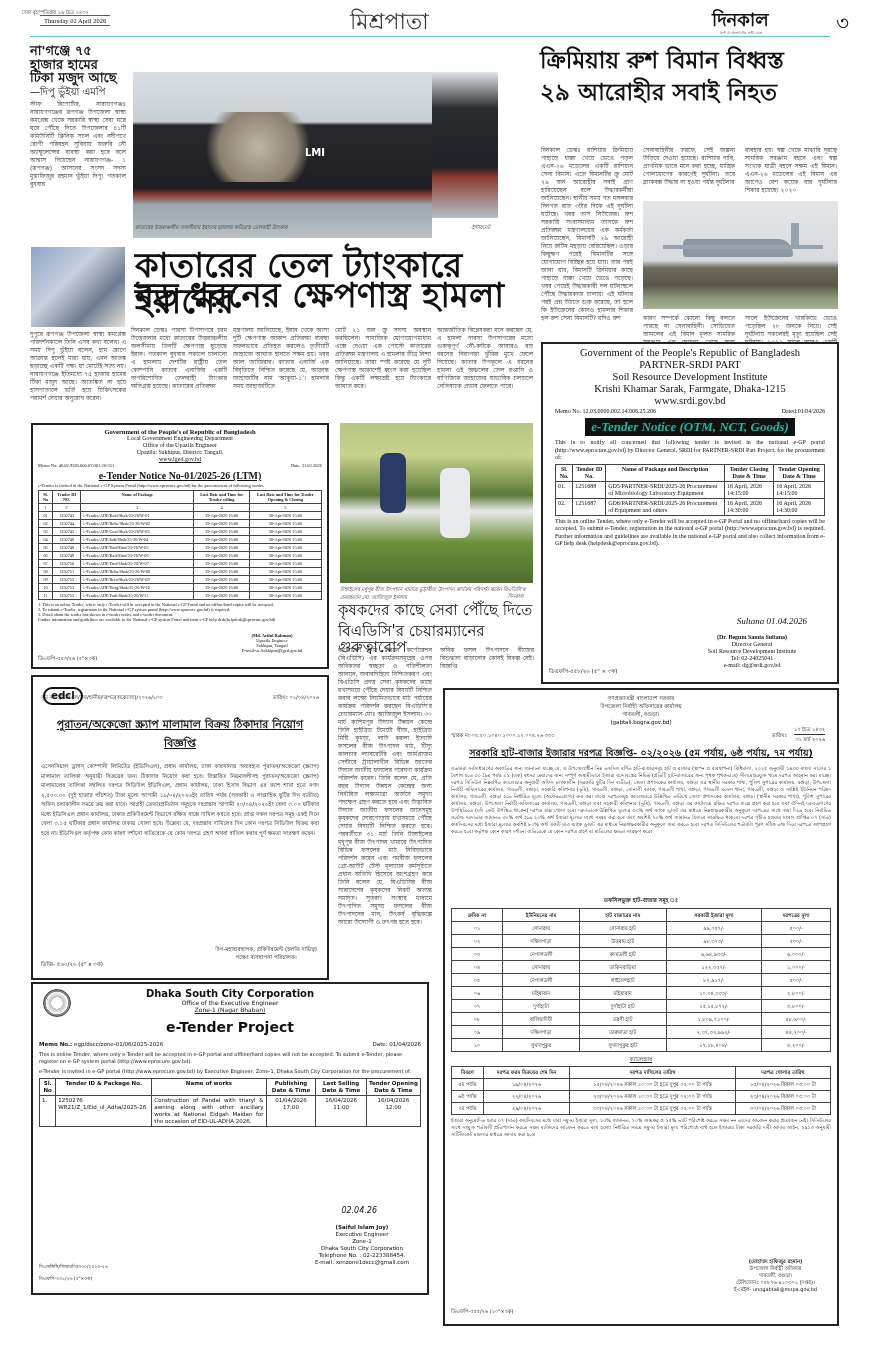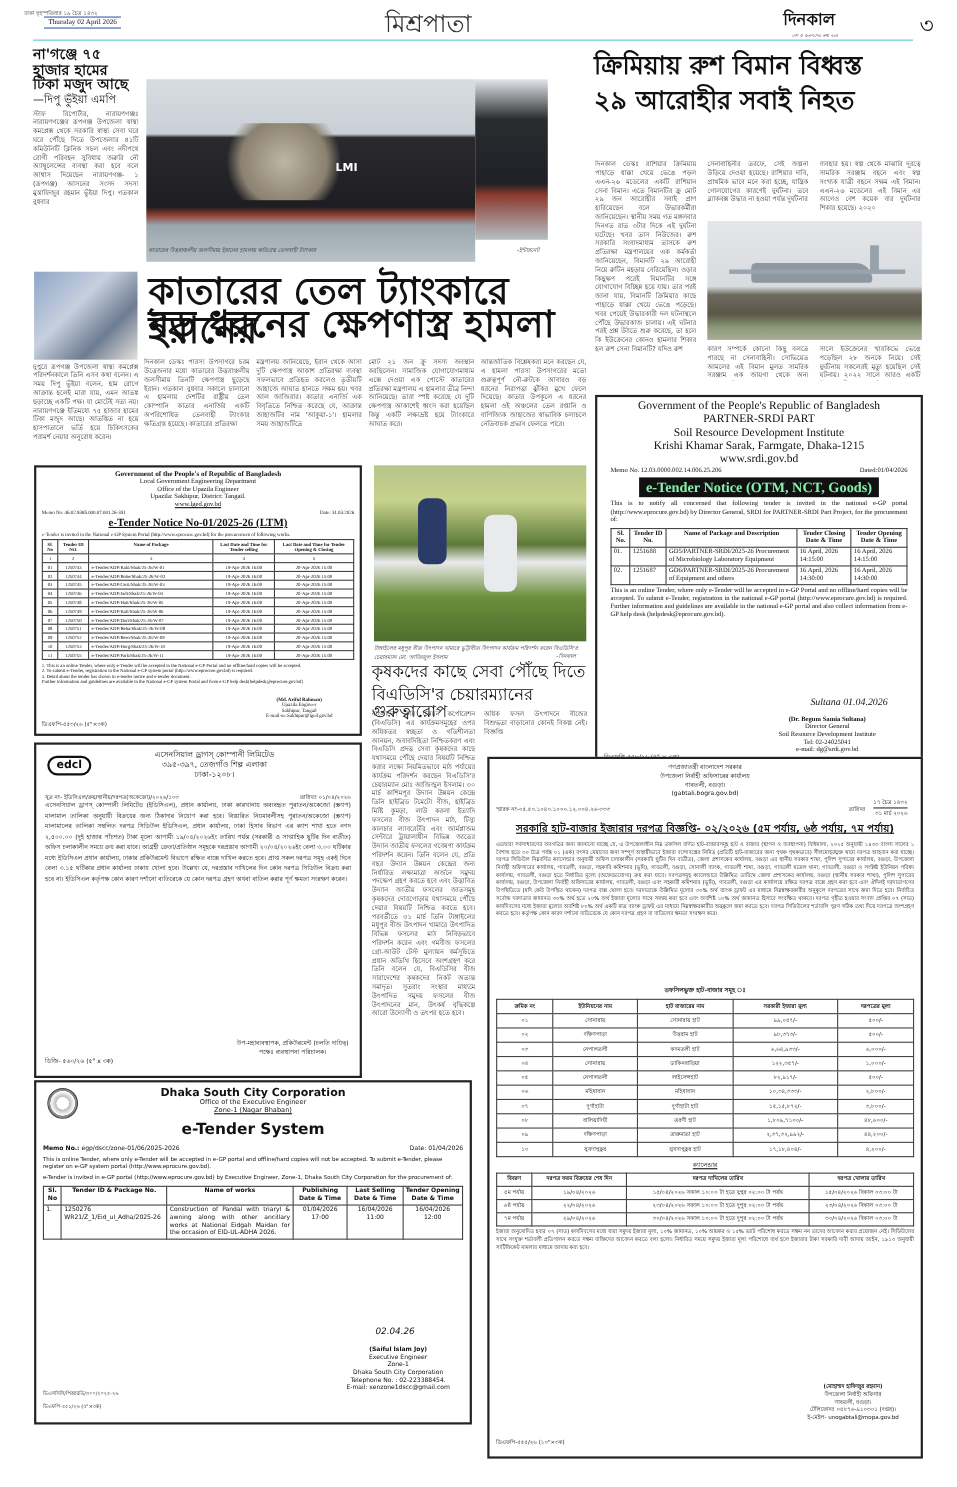--- a/index.html
+++ b/index.html
@@ -2,35 +2,35 @@
 <html><head>
 <meta charset="utf-8">
 <style>
   * { box-sizing: border-box; margin: 0; padding: 0; }
   body { width: 870px; height: 1352px; background: #fff; font-family: "DejaVu Serif", serif; color: #111; position: relative; overflow: hidden; }
   .abs { position: absolute; }
   .masthead { left: 0; top: 0; width: 870px; height: 36px; }
   .date-bn { left: 22px; top: 9px; font-size: 5px; color: #333; }
   .date-en { left: 40px; top: 15px; font-size: 6.5px; font-family: "Liberation Serif", serif; border-top: 1px solid #3a5fa8; border-bottom: 1px solid #3a5fa8; padding: 1px 4px; }
   .section-title { left: 350px; top: 4px; font-size: 22px; color: #333; font-family: "DejaVu Sans", sans-serif; }
-  .logo { left: 712px; top: 6px; font-size: 15px; font-weight: bold; font-family: "DejaVu Sans", sans-serif; }
+  .logo { left: 712px; top: 6px; font-size: 18px; font-weight: bold; font-family: "DejaVu Sans", sans-serif; }
   .logo-tag { left: 720px; top: 30px; font-size: 4px; color: #333; }
   .page-num { left: 836px; top: 8px; font-size: 20px; font-family: "DejaVu Sans", sans-serif; }
   .rule { left: 30px; top: 36px; width: 800px; height: 1px; background: #5bc6d8; }
   .hl { font-family: "DejaVu Sans", sans-serif; font-weight: bold; text-align: left; line-height: 1.05; }
   .body-text { font-size: 6px; line-height: 8px; color: #333; text-align: justify; font-family: "DejaVu Sans", sans-serif; overflow: hidden; }
   .photo { background: #777; overflow: hidden; }
   .caption { font-size: 5px; color: #333; font-style: italic; font-family: "DejaVu Sans", sans-serif; }
   .box { border: 2px solid #222; background: #fff; overflow: hidden; }
   .t { font-family: "Liberation Serif", serif; }
   .s { font-family: "DejaVu Sans", sans-serif; }
   table { border-collapse: collapse; width: 100%; }
   td, th { border: 1px solid #444; padding: 1px 2px; vertical-align: top; }
   .center { text-align: center; }
-  .inv { background: #111; color: #86efac; padding: 1px 6px; display: inline-block; }
+  .inv { background: #111; color: #14b8a6; padding: 1px 6px; display: inline-block; font-style: italic; }
 </style>
 </head>
 <body>
 
 <div class="abs masthead">
   <div class="abs date-bn">ঢাকা বৃহস্পতিবার ১৯ চৈত্র ১৪৩২</div>
   <div class="abs date-en">Thursday 02 April 2026</div>
   <div class="abs section-title">মিশ্রপাতা</div>
   <div class="abs logo">দিনকাল</div>
   <div class="abs logo-tag">দেশ ও জনগণের কথা বলে</div>
@@ -68,21 +68,21 @@
 <div class="abs body-text" style="left:643px;top:146px;width:92px;height:48px;">সেনাবাহিনীর তরফে, সেই জল্পনা উড়িয়ে দেওয়া হয়েছে। রাশিয়ার দাবি, প্রাথমিক ভাবে মনে করা হচ্ছে, যান্ত্রিক গোলযোগের কারণেই দুর্ঘটনা। তবে ব্ল্যাকবক্স উদ্ধার না হওয়া পর্যন্ত দুর্ঘটনার</div>
 <div class="abs body-text" style="left:745px;top:146px;width:92px;height:48px;">ব্যবহার হয়। স্বল্প থেকে মাঝারি দূরত্বে সামরিক সরঞ্জাম বহনে এবং স্বল্প সংখ্যক যাত্রী বহনে সক্ষম এই বিমান। এএন-২৬ মডেলের এই বিমান এর আগেও বেশ কয়েক বার দুর্ঘটনার শিকার হয়েছে। ২০২০</div>
 <div class="abs photo" style="left:643px;top:201px;width:195px;height:108px;background:linear-gradient(180deg,#e4e6e8 0%,#d8dbde 55%,#6e6a5e 62%,#5a5648 78%,#8c9a7a 90%,#a7ae94 100%);">
   <div style="position:absolute;left:40px;top:38px;width:110px;height:18px;background:#8d98a3;border-radius:9px 30px 6px 6px;"></div>
   <div style="position:absolute;left:20px;top:44px;width:160px;height:4px;background:#9aa4ae;"></div>
   <div style="position:absolute;left:148px;top:22px;width:8px;height:24px;background:#98a2ac;"></div>
 </div>
 <div class="abs body-text" style="left:643px;top:314px;width:92px;height:32px;">কারণ সম্পর্কে কোনো কিছু বলতে পারছে না সেনাবাহিনী। সোভিয়েত আমলের এই বিমান মূলত সামরিক সরঞ্জাম এক জায়গা থেকে অন্য জায়গায় নিয়ে যাওয়ার জন্য</div>
 <div class="abs body-text" style="left:745px;top:314px;width:92px;height:32px;">সালে ইউক্রেনের খারকিভে ভেঙে পড়েছিল ২৮ জনকে নিয়ে। সেই দুর্ঘটনায় সকলেরই মৃত্যু হয়েছিল সেই ঘটনায়। ২০২২ সালে আরও একটি বিমান দুর্ঘটনাগ্রস্ত হয়েছিল।</div>
 
-<div class="abs box t" style="left:541px;top:359px;width:298px;height:342px;padding:3px 12px;">
+<div class="abs box t" style="left:541px;top:342px;width:298px;height:342px;padding:3px 12px;">
   <div class="center" style="font-size:10.5px;line-height:12px;">
     <div>Government of the People's Republic of Bangladesh</div>
     <div>PARTNER-SRDI PART</div>
     <div>Soil Resource Development Institute</div>
     <div>Krishi Khamar Sarak, Farmgate, Dhaka-1215</div>
     <div>www.srdi.gov.bd</div>
   </div>
   <div style="display:flex;justify-content:space-between;font-size:6px;margin-top:1px;">
     <span>Memo No. 12.03.0000.002.14.006.25.206</span>
     <span>Dated:01/04/2026</span>
@@ -258,29 +258,25 @@
 </div>
 <div class="abs caption" style="left:340px;top:586px;width:193px;">টাঙ্গাইলের মধুপুর বীজ উৎপাদন খামারে ভুট্টাবীজ উৎপাদন কার্যক্রম পরিদর্শন করেন বিএডিসি'র চেয়ারম্যান মো. আজিজুল ইসলাম</div>
 <div class="abs caption" style="left:506px;top:593px;">-দিনকাল</div>
 <div class="abs hl" style="left:338px;top:603px;width:198px;font-size:15px;font-weight:normal;">কৃষকদের কাছে সেবা পৌঁছে দিতে</div>
 <div class="abs hl" style="left:338px;top:624px;width:198px;font-size:15px;font-weight:normal;">বিএডিসি'র চেয়ারম্যানের গুরুত্বারোপ</div>
 <div class="abs body-text" style="left:338px;top:646px;width:94px;height:330px;">বাংলাদেশ কৃষি উন্নয়ন কর্পোরেশন (বিএডিসি) এর কার্যক্রমসমূহের ওপর অধিকতর স্বচ্ছতা ও গতিশীলতা আনয়ন, জবাবদিহিতা নিশ্চিতকরণ এবং বিএডিসি প্রদত্ত সেবা কৃষকদের কাছে যথাসময়ে পৌঁছে দেয়ার বিষয়টি নিশ্চিত করার লক্ষ্যে নিয়মিতভাবে মাঠ পর্যায়ের কার্যক্রম পরিদর্শন করছেন বিএডিসি'র চেয়ারম্যান মোঃ আজিজুল ইসলাম। ৩০ মার্চ কাশিমপুর উদ্যান উন্নয়ন কেন্দ্রে তিনি হাইব্রিড টমেটো বীজ, হাইব্রিড মিষ্টি কুমড়া, লাউ করলা ইত্যাদি ফসলের বীজ উৎপাদন মাঠ, টিস্যু কালচার ল্যাবরেটরি এবং জার্মপ্লাজম সেন্টারে ট্রায়ালাধীন বিভিন্ন জাতের উদ্যান জাতীয় ফসলের গবেষণা কার্যক্রম পরিদর্শন করেন। তিনি বলেন যে, প্রতি বছর উদ্যান উন্নয়ন কেন্দ্রের জন্য নির্ধারিত লক্ষ্যমাত্রা অর্জনে সমুদয় পদক্ষেপ গ্রহণ করতে হবে এবং উদ্ভাবিত উদ্যান জাতীয় ফসলের জাতসমূহ কৃষকদের দোরগোড়ায় যথাসময়ে পৌঁছে দেয়ার বিষয়টি নিশ্চিত করতে হবে। পরবর্তীতে ৩১ মার্চ তিনি টাঙ্গাইলের মধুপুর বীজ উৎপাদন খামারে উৎপাদিত বিভিন্ন ফসলের মাঠ নিবিড়ভাবে পরিদর্শন করেন এবং গমবীজ ফসলের গ্রো-আউট টেস্ট মূল্যায়ন কর্মসূচিতে প্রধান অতিথি হিসেবে অংশগ্রহণ করে তিনি বলেন যে, বিএডিসির বীজ সারাদেশের কৃষকদের নিকট অত্যন্ত সমাদৃত। সুতরাং সংস্থার মাধ্যমে উৎপাদিত সমুদয় ফসলের বীজ উৎপাদনের মান, উৎকর্ষ বৃদ্ধিকল্পে আরো উদ্যোগী ও তৎপর হতে হবে।</div>
 <div class="abs body-text" style="left:440px;top:646px;width:94px;height:24px;">অধিক ফসল উৎপাদনে বীজের বিশুদ্ধতা বাড়ানোর কোনই বিকল্প নেই। বিজ্ঞপ্তি</div>
 
 <div class="abs box s" style="left:31px;top:675px;width:298px;height:305px;padding:5px 8px;">
   <div style="position:absolute;left:10px;top:10px;width:40px;height:18px;border:2px solid #111;border-radius:9px;font-size:10px;font-weight:bold;text-align:center;line-height:14px;">edcl</div>
-  <div class="center" style="font-size:7px;line-height:9px;margin-left:30px;">
-    <div>এসেনসিয়াল ড্রাগস্ কোম্পানী লিমিটেড</div>
-    <div>৩৯৫-৩৯৭, তেজগাঁও শিল্প এলাকা</div>
-    <div>ঢাকা-১২০৮।</div>
-  </div>
   <div style="display:flex;justify-content:space-between;font-size:5px;margin-top:12px;">
     <span>সূত্র নং- ইডিসিএল/ক্রয়/স্থানীয়/দরপত্র(অকেজো)/২০২৬/১০৩</span>
     <span>তারিখঃ ০১/০৪/২০২৬</span>
   </div>
+  <div class="center" style="font-size:11px;font-weight:bold;text-decoration:underline;margin:14px 0 8px;">পুরাতন/অকেজো স্ক্র্যাপ মালামাল বিক্রয় ঠিকাদার নিয়োগ বিজ্ঞপ্তি</div>
   <div style="font-size:5.5px;line-height:9.5px;text-align:justify;">এসেনসিয়াল ড্রাগস্ কোম্পানী লিমিটেড (ইডিসিএল), প্রধান কার্যালয়, ঢাকা কারখানায় অব্যবহৃত পুরাতন/অকেজো (স্ক্র্যাপ) মালামাল তালিকা অনুযায়ী বিক্রয়ের জন্য ঠিকাদার নিয়োগ করা হবে। বিস্তারিত নিয়মাবলীসহ পুরাতন/অকেজো (স্ক্র্যাপ) মালামালের তালিকা সম্বলিত দরপত্র সিডিউল ইডিসিএল, প্রধান কার্যালয়, ঢাকা হিসাব বিভাগ এর ক্যাশ শাখা হতে নগদ ২,৫০০.০০ (দুই হাজার পাঁচশত) টাকা মূল্যে আগামী ১৯/০৪/২০২৬ইং তারিখ পর্যন্ত (সরকারী ও সাপ্তাহিক ছুটির দিন ব্যতীত) অফিস চলাকালীন সময়ে ক্রয় করা যাবে। আগ্রহী ক্রেতা/প্রতিষ্ঠান সমূহকে দরপ্রস্তাব আগামী ২০/০৪/২০২৬ইং বেলা ৩.০০ ঘটিকার মধ্যে ইডিসিএল প্রধান কার্যালয়, ঢাকার প্রকিউরমেন্ট বিভাগে রক্ষিত বাক্সে দাখিল করতে হবে। প্রাপ্ত সকল দরপত্র সমূহ একই দিনে বেলা ৩.১৫ ঘটিকার প্রধান কার্যালয় ঢাকায় খোলা হবে। উল্লেখ্য যে, দরপ্রস্তাব দাখিলের দিন কোন দরপত্র সিডিউল বিক্রয় করা হবে না। ইডিসিএল কর্তৃপক্ষ কোন কারণ দর্শানো ব্যতিরেকে যে কোন দরপত্র গ্রহণ অথবা বাতিল করার পূর্ণ ক্ষমতা সংরক্ষণ করেন।</div>
   <div class="center" style="position:absolute;right:10px;top:268px;font-size:5.5px;line-height:8px;">
     <div>উপ-মহাব্যবস্থাপক, প্রকিউরমেন্ট (চলতি দায়িত্ব)</div>
     <div>পক্ষেঃ ব্যবস্থাপনা পরিচালক।</div>
   </div>
   <div style="position:absolute;left:8px;top:284px;font-size:5.5px;">ডিজি- ৫৬০/২৬ (৫" x ৩ক)</div>
 </div>
 
 <div class="abs box s" style="left:443px;top:688px;width:396px;height:638px;padding:4px 6px;">
   <div class="center" style="font-size:5.5px;line-height:8px;">
@@ -422,21 +418,21 @@
   </div>
   <div style="position:absolute;left:6px;top:618px;font-size:5px;">ডিএফপি-৫৫৫/২৬ (১০"×৩ক)</div>
 </div>
 
 <div class="abs box s" style="left:31px;top:982px;width:398px;height:313px;padding:4px 6px;">
   <div style="position:absolute;left:10px;top:5px;width:28px;height:28px;border:1px solid #444;border-radius:50%;background:radial-gradient(circle,#fff 30%,#bbb 32%,#fff 60%,#888 62%);"></div>
   <div class="center">
     <div style="font-size:10px;font-weight:bold;">Dhaka South City Corporation</div>
     <div style="font-size:6px;">Office of the Executive Engineer</div>
     <div style="font-size:6px;text-decoration:underline;">Zone-1 (Nagar Bhaban)</div>
-    <div style="font-size:14px;font-weight:bold;margin-top:6px;">e-Tender System</div>
+    <div style="font-size:14px;font-weight:bold;margin-top:6px;">e-Tender Project</div>
   </div>
   <div style="display:flex;justify-content:space-between;font-size:5.5px;margin-top:6px;">
     <span><b>Memo No.:</b> <span>egp/dscc/zone-01/06/2025-2026</span></span>
     <span>Date: 01/04/2026</span>
   </div>
   <div style="font-size:5px;line-height:7px;margin-top:4px;">This is online Tender, where only e-Tender will be accepted in e-GP portal and offline/hard copies will not be accepted. To submit e-Tender, please register on e-GP system portal (http://www.eprocure.gov.bd).</div>
   <div style="font-size:5px;line-height:7px;margin-top:3px;text-align:justify;">e-Tender is invited in e-GP portal (http://www.eprocure.gov.bd) by Executive Engineer, Zone-1, Dhaka South City Corporation for the procurement of:</div>
   <table style="font-size:5.5px;line-height:7px;margin-top:3px;">
     <tbody>
         <tr>

